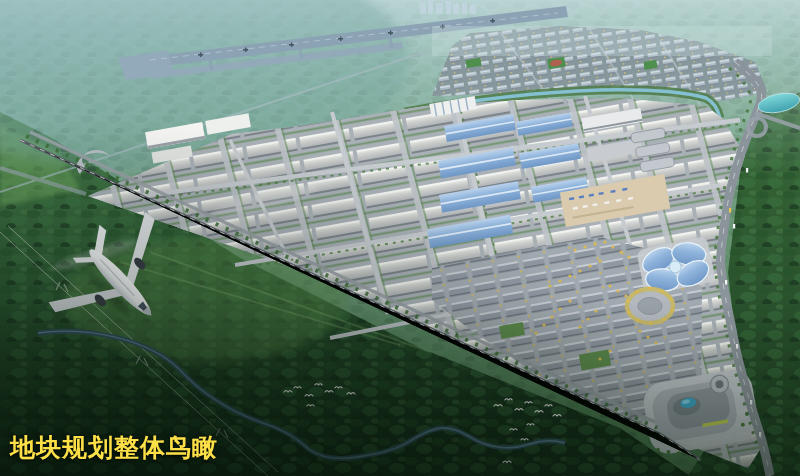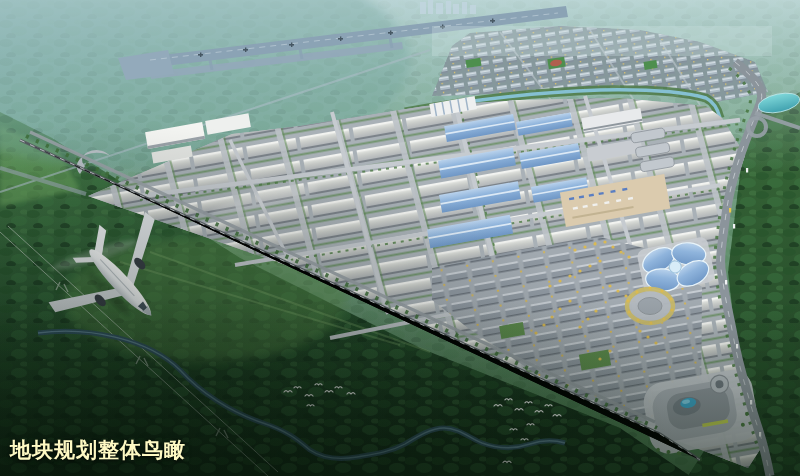--- a/index.html
+++ b/index.html
@@ -1,19 +1,19 @@
 <!DOCTYPE html>
 <html><head>
 <meta charset="utf-8">
 <style>
   html,body{margin:0;padding:0;background:#222;}
   .stage{position:relative;width:800px;height:476px;overflow:hidden;
          font-family:"Liberation Sans","DejaVu Sans",sans-serif;}
   .stage svg{position:absolute;left:0;top:0;}
-  .caption{position:absolute;left:10px;bottom:12px;color:#fef9c3;font-size:21px;
+  .caption{position:absolute;left:10px;bottom:12px;color:#fde047;font-size:25px;
            font-weight:bold;letter-spacing:1px;
            text-shadow:0 1px 3px rgba(0,0,0,.8),0 0 8px rgba(0,0,0,.4);}
 </style>
 </head>
 <body>
 
 <div class="stage">
 <svg width="800" height="476" viewBox="0 0 800 476">
   <defs>
     <linearGradient id="bgG" x1="0" y1="0" x2="0.25" y2="1">

